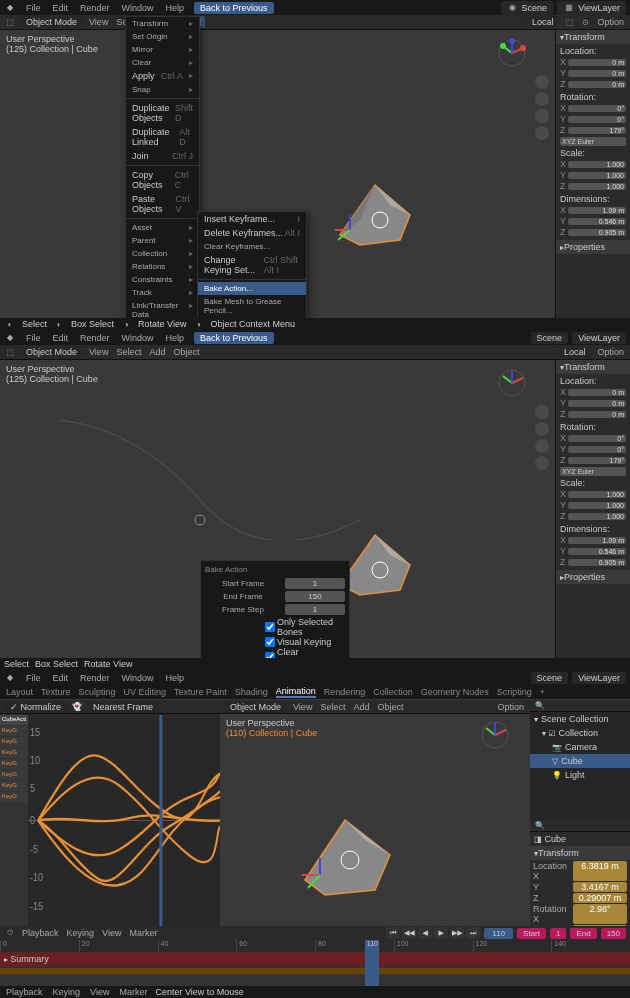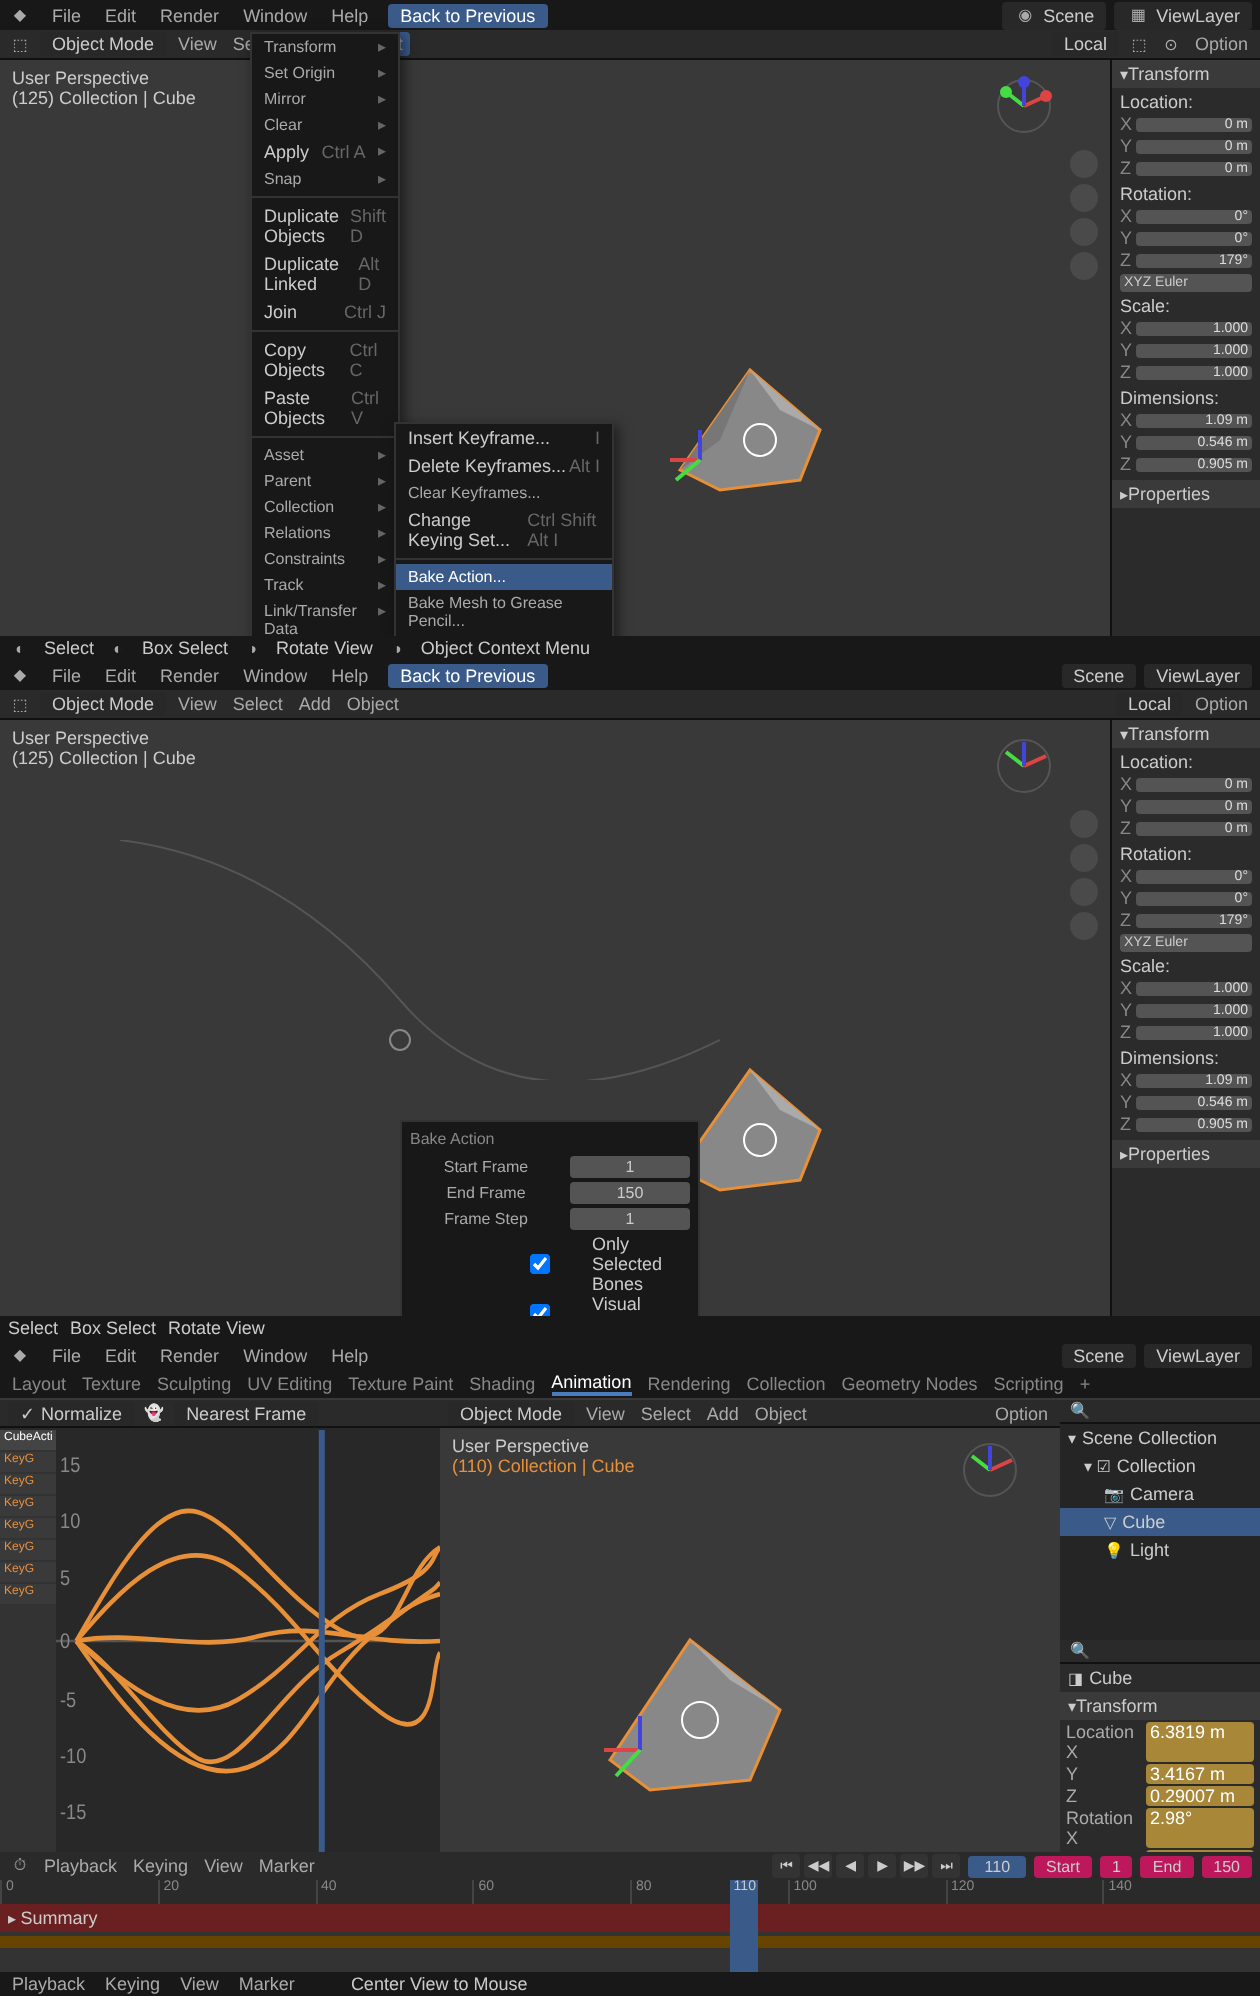--- a/index.html
+++ b/index.html
@@ -31,21 +31,21 @@
 .tooltip{position:absolute;background:#181818;border:1px solid #444;padding:3px 6px;font-size:8px;color:#999;white-space:nowrap}
 .persp{position:absolute;left:6px;top:4px;font-size:8px;color:#aaa}
 .gizmo{position:absolute;right:28px;top:8px;width:30px;height:30px}
 .nav-icons{position:absolute;right:6px;top:45px;display:flex;flex-direction:column;gap:3px}
 .nav-icon{width:14px;height:14px;background:#4a4a4a;border-radius:7px}
 .dialog{position:absolute;background:#181818;border:1px solid #333;padding:4px;width:150px}
 .dlg-title{font-size:8px;color:#888;margin-bottom:4px}
 .dlg-row{display:flex;align-items:center;margin:2px 0;gap:4px}
 .dlg-lbl{flex:1;text-align:center;font-size:8px;color:#aaa}
 .dlg-val{width:60px;background:#545454;text-align:center;font-size:8px;padding:1px;border-radius:2px}
-.dlg-chk{display:flex;align-items:center;gap:21px;font-size:8px;padding-left:60px}
+.dlg-chk{display:flex;align-items:center;gap:2px;font-size:8px;padding-left:60px}
 .dlg-chk input{width:10px;height:10px}
 .dlg-btn{background:#333;text-align:center;padding:2px;font-size:8px;border-radius:2px;margin:1px 0}
 .dlg-btn.hi{background:#3a5a8a}
 .ship{position:absolute}
 .graph{position:absolute;left:0;top:30px;width:220px;bottom:72px;background:#282828}
 .graph-canvas{position:absolute;left:28px;right:0;top:15px;bottom:0}
 .ch-list{position:absolute;left:0;top:15px;width:28px;bottom:0;background:#333}
 .ch-row{height:10px;background:#3a3a3a;margin-bottom:1px;font-size:6px;padding:1px 2px;color:#e89040}
 .timeline{position:absolute;left:0;right:0;bottom:12px;height:60px;background:#222}
 .tl-hdr{height:14px;background:#2a2a2a;display:flex;align-items:center;padding:0 4px;gap:4px;font-size:8px}
@@ -53,21 +53,21 @@
 .tl-ruler{height:12px;background:#2a2a2a;display:flex}
 .tl-tick{flex:1;border-left:1px solid #444;font-size:7px;color:#888;padding-left:2px}
 .tl-keys{height:6px;background:#664400;margin-top:2px}
 .tl-cursor{position:absolute;top:0;bottom:0;width:14px;background:#3a5a8a;left:58%}
 .outliner{position:absolute;right:0;top:30px;width:100px;height:120px;background:#252525}
 .out-row{padding:2px 4px;font-size:8px;display:flex;align-items:center;gap:3px}
 .out-row.sel{background:#3a5a8a}
 .props3{position:absolute;right:0;top:150px;width:100px;bottom:72px;background:#2b2b2b}
 .prop3-row{display:flex;margin:1px 3px;font-size:7px}
 .prop3-lbl{width:40px;color:#aaa}
-.prop3-val{flex:1;background:#a88838;border-radius:2px;color:#fff;padding:0 2px}
+.prop3-val{flex:1;background:#a88838;text-align:center;border-radius:2px;color:#fff;padding:0 2px}
 .prop3-item{padding:2px 6px;font-size:8px;background:#333;margin:1px 2px;border-radius:2px;display:flex;align-items:center}
 .prop3-item::before{content:"▸ ";color:#888}
 .tabs{height:14px;background:#181818;display:flex;align-items:center;gap:8px;padding:0 6px;font-size:8px}
 .tab{color:#888}
 .tab.active{color:#fff;border-bottom:2px solid #4a7ac0}
 .play-ctrl{display:flex;gap:2px;align-items:center}
 .play-btn{width:14px;height:12px;background:#333;border-radius:2px;display:flex;align-items:center;justify-content:center;font-size:7px}
 .frame-box{background:#3a5a8a;padding:1px 8px;border-radius:2px;font-size:8px}
 .frame-box2{background:#be185d;padding:1px 6px;border-radius:2px;font-size:8px}
 .vp3{position:absolute;left:220px;right:100px;top:30px;bottom:72px;background:#393939}
@@ -684,15 +684,15 @@
           <div style="text-align:center;font-size:7px">110</div>
         </div>
     </div>
   </div>
 
   <div class="footer">
     <span class="menuitem">Playback</span>
     <span class="menuitem">Keying</span>
     <span class="menuitem">View</span>
     <span class="menuitem">Marker</span>
-    <span style="margin-left:20px">Center View to Mouse</span>
+    <span style="">Center View to Mouse</span>
   </div>
 </div>
 
 </body></html>

